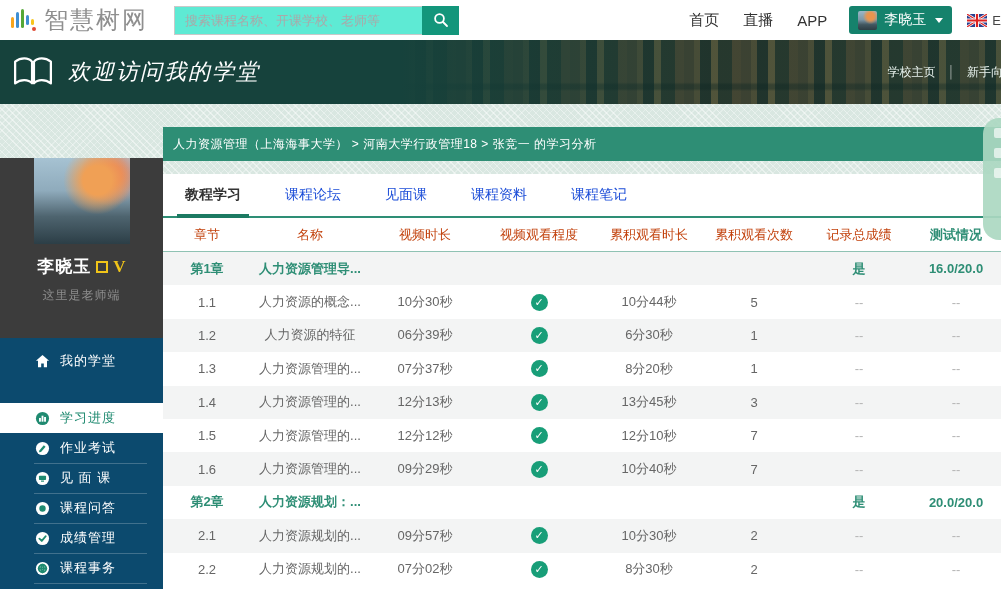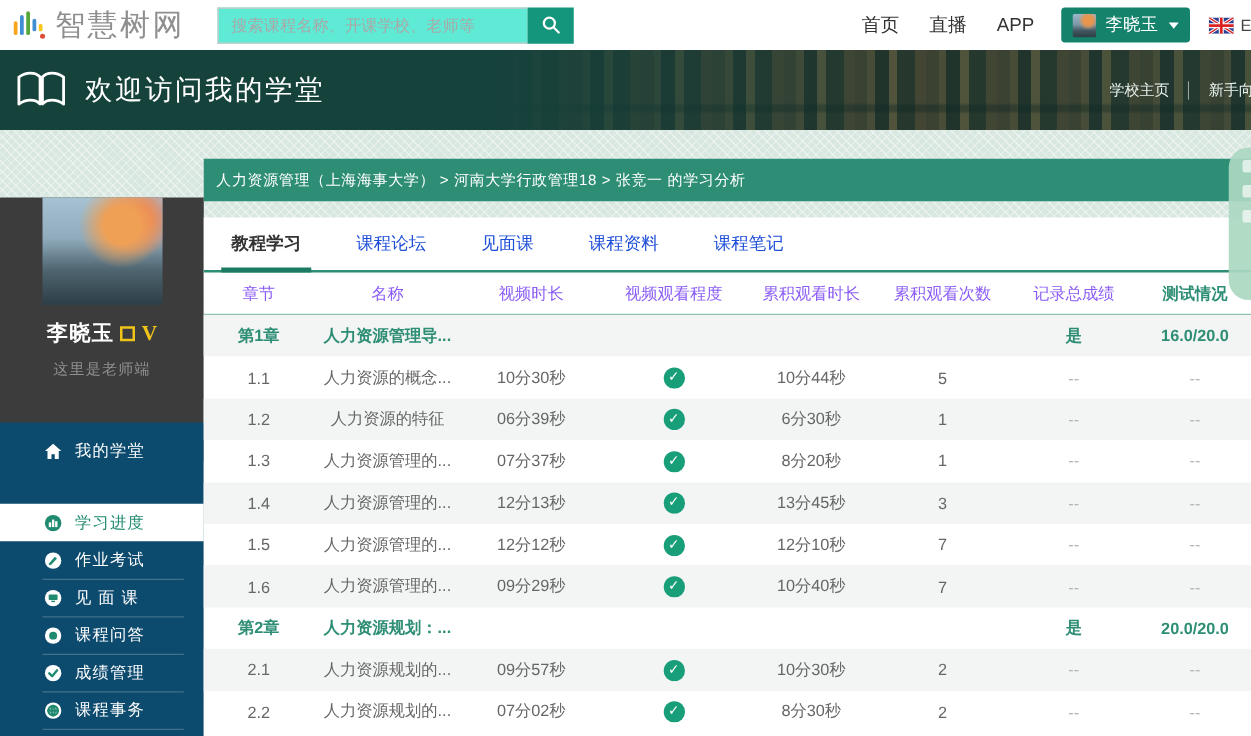--- a/index.html
+++ b/index.html
@@ -54,21 +54,21 @@
 
   
   .banner{
     position:absolute; top:40px; left:0; right:0; height:64px; z-index:4;
     background:
       linear-gradient(90deg, #16423c 0%, #16423c 40%, rgba(22,66,60,0.78) 54%, rgba(22,66,60,0.55) 72%, rgba(22,66,60,0.62) 100%),
       linear-gradient(180deg, rgba(0,0,0,0) 0 66%, rgba(0,0,0,0.38) 70% 76%, rgba(0,0,0,0) 80%),
       repeating-linear-gradient(90deg, #6b4226 0 10px, #8a5a30 10px 16px, #2e2218 16px 27px, #9a6a38 27px 34px, #3a2c1c 34px 48px, #7a4a28 48px 57px);
     display:flex; align-items:center;
   }
-  .banner-title{ color:#fff; font-size:22px; letter-spacing:2px; margin-left:14px; }
+  .banner-title{ color:#fff; font-size:22px; letter-spacing:2px; margin-left:14px;font-style:italic; }
   .banner-links{
     position:absolute; right:-14px; top:0; bottom:0;
     display:flex; align-items:center; gap:12px; color:#e8f2ee; font-size:12px; white-space:nowrap;
   }
   .banner-link{ cursor:pointer; }
   .banner-sep{ color:rgba(255,255,255,0.55); }
 
   
   .sidebar{ position:absolute; top:127px; left:0; width:163px; bottom:0; z-index:3; }
   .profile{ height:211px; background:#3c3c3c; text-align:center; }
@@ -113,21 +113,21 @@
     height:44px; display:flex; align-items:stretch; padding-left:22px; gap:44px;
     border-bottom:2px solid #2e8e75;
   }
   .tab{ font-size:14px; color:#1d4ed8; display:flex; align-items:center; position:relative; cursor:pointer; }
   .tab.active{ color:#333; font-weight:bold; }
   .tab.active::after{
     content:''; position:absolute; left:-8px; right:-8px; bottom:-2px; height:4px; background:#1c7a62;
   }
 
   .thead{ height:34px; display:flex; align-items:center; border-bottom:1px solid #8fc2b3; }
-  .th{ font-size:13px; color:#8b5cf6; text-align:center; }
+  .th{ font-size:13px; color:#c2410c; text-align:center; }
   .th.c8{ color:#2e8e75; font-weight:bold; }
 
   .c1{ width:88px; } .c2{ width:118px; } .c3{ width:112px; } .c4{ width:116px; }
   .c5{ width:104px; } .c6{ width:106px; } .c7{ width:104px; } .c8{ flex:1; }
 
   .trow{ height:33.4px; display:flex; align-items:center;justify-content:space-between; }
   .trow:nth-child(odd){ background:#f3f4f4; }
   .td{ font-size:13px; color:#666; text-align:center; white-space:nowrap; overflow:hidden; }
   .td.dim{ color:#b4b4b4; }
   .trow.chapter .td{ color:#2e8e75; font-weight:bold; }

